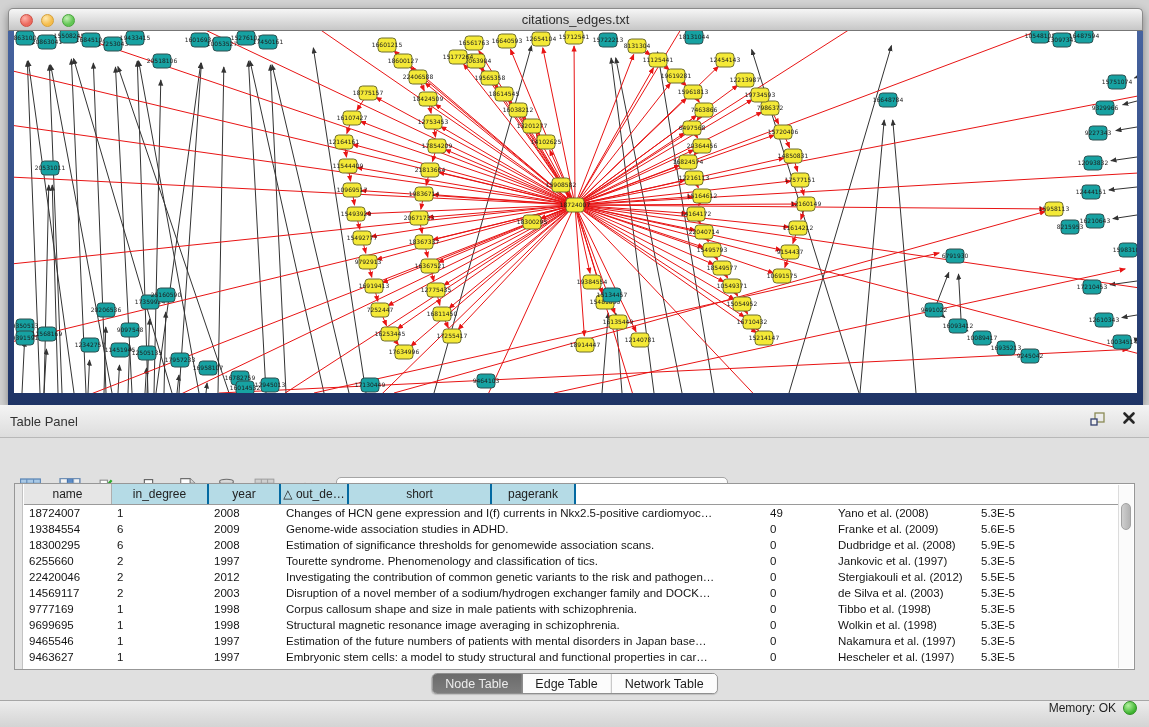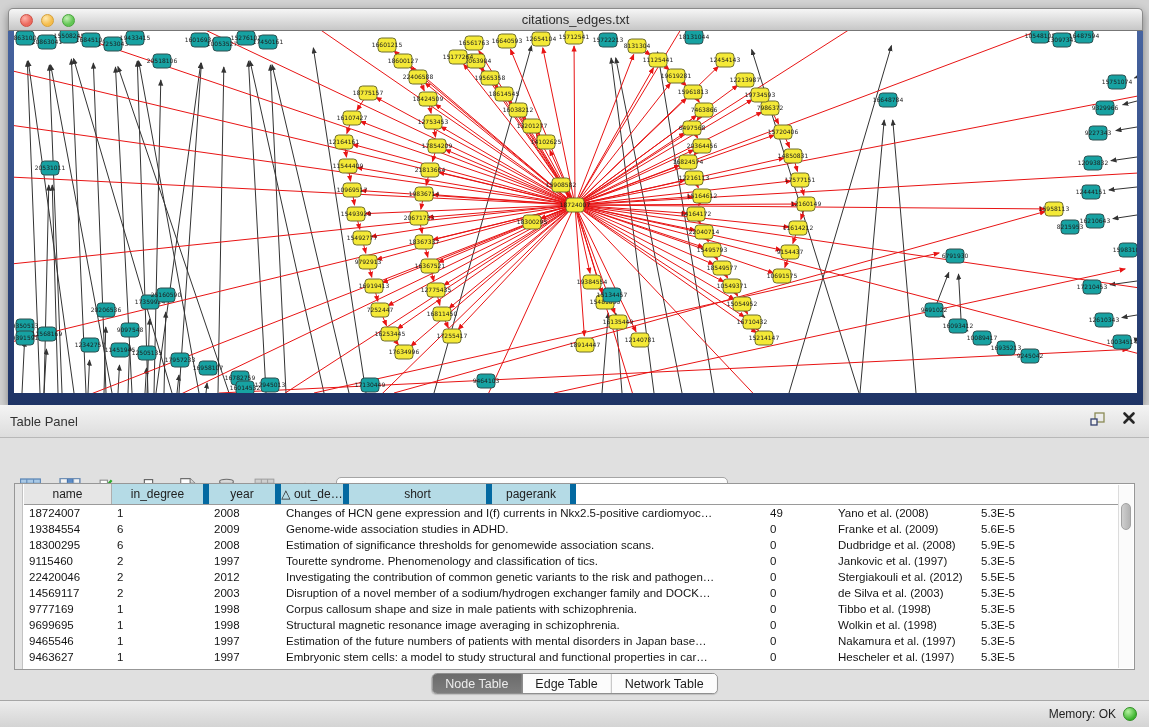--- a/index.html
+++ b/index.html
@@ -43,21 +43,21 @@
               padding:0 8px; font-size:13px; color:#1c1c1c; box-shadow:0 1px 0 rgba(255,255,255,.7); }
   .dropdown .dd-label { flex:1; }
 
   .tbl { position:absolute; left:14px; top:78px; width:1121px; height:187px;
          background:#fff; border:1px solid #979797; overflow:hidden; }
   .gutter { position:absolute; left:0; top:0; bottom:0; width:8px; background:#e4e4e4;
             border-right:1px solid #c2c2c2; }
   .grid { position:absolute; left:9px; top:0; right:16px; }
   .hdr-row { display:flex; height:21px; border-bottom:1px solid #9a9a9a; font-size:12px; color:#222; }
   .hdr-cell { display:flex; align-items:center; justify-content:center;
-              background:#b5dbe6; border-right:6px solid #0369a1; overflow:hidden; white-space:nowrap; }
+              background:#b5dbe6; border-right:2px solid #0369a1; overflow:hidden; white-space:nowrap; }
   .hdr-cell.gray { background:#e6e6e6; border-right:1px solid #aeaeae; }
   .hdr-cell.filler { background:#fff; border-right:none; }
   .data-row { display:flex; height:16px; align-items:center; font-size:11.5px; color:#141414; }
   .data-cell { overflow:hidden; white-space:nowrap; padding-left:5px; }
   .sb { position:absolute; right:1px; top:1px; bottom:1px; width:15px; background:#fbfbfb;
         border-left:1px solid #dcdcdc; }
   .sb .thumb { position:absolute; left:2px; top:18px; width:10px; height:27px; border-radius:6px;
                background:linear-gradient(90deg,#cfcfcf,#b2b2b2); border:1px solid #a2a2a2; }
 
   .tabs { position:absolute; left:50%; transform:translateX(-50%); top:268px; height:21px;
@@ -65,21 +65,21 @@
           background:#fcfcfc; font-size:12.5px; color:#1d1d1d;
           box-shadow:0 1px 1px rgba(0,0,0,.15); }
   .tab { padding:4px 13px; display:flex; align-items:center; border-right:1px solid #b3b3b3; background:#fcfcfc; }
   .tab:last-child { border-right:none; }
   .tab.active { background:linear-gradient(#6b6b6b,#7d7d7d); color:#ededed;
                 border-right:1px solid #5e5e5e; }
 
   
   #status-bar { position:absolute; left:0; top:700px; width:1149px; height:27px;
                 background:linear-gradient(#ececec,#d4d4d4); border-top:1px solid #a6a6a6;
-                display:flex; align-items:center; justify-content:flex-end;
+                display:flex; align-items:flex-start; justify-content:flex-end;
                 padding-right:12px; gap:7px; font-size:12px; color:#1f1f1f; }
   .led { width:14px; height:14px; border-radius:50%;
          background:radial-gradient(circle at 35% 30%, #b4f2a0, #3cb32e 70%);
          border:1px solid #2f8f23; }
 </style>
 </head>
 <body>
 
 <svg width="0" height="0" style="position:absolute">
   <defs>
@@ -979,21 +979,21 @@
           <div class="data-row">
             <span class="data-cell" style="width: 88px; flex: 0 0 auto;">18300295</span>
             <span class="data-cell" style="width: 97px; flex: 0 0 auto;">6</span>
             <span class="data-cell" style="width: 72px; flex: 0 0 auto;">2008</span>
             <span class="data-cell" style="width: 484px; flex: 0 0 auto;">Estimation of significance thresholds for genomewide association scans.</span>
             <span class="data-cell" style="width: 68px; flex: 0 0 auto;">0</span>
             <span class="data-cell" style="width: 143px; flex: 0 0 auto;">Dudbridge et al. (2008)</span>
             <span class="data-cell" style="width: 84px; flex: 0 0 auto;">5.9E-5</span>
           </div>
           <div class="data-row">
-            <span class="data-cell" style="width: 88px; flex: 0 0 auto;">9115460</span>
+            <span class="data-cell" style="width: 88px; flex: 0 0 auto;">6255660</span>
             <span class="data-cell" style="width: 97px; flex: 0 0 auto;">2</span>
             <span class="data-cell" style="width: 72px; flex: 0 0 auto;">1997</span>
             <span class="data-cell" style="width: 484px; flex: 0 0 auto;">Tourette syndrome. Phenomenology and classification of tics.</span>
             <span class="data-cell" style="width: 68px; flex: 0 0 auto;">0</span>
             <span class="data-cell" style="width: 143px; flex: 0 0 auto;">Jankovic et al. (1997)</span>
             <span class="data-cell" style="width: 84px; flex: 0 0 auto;">5.3E-5</span>
           </div>
           <div class="data-row">
             <span class="data-cell" style="width: 88px; flex: 0 0 auto;">22420046</span>
             <span class="data-cell" style="width: 97px; flex: 0 0 auto;">2</span>

